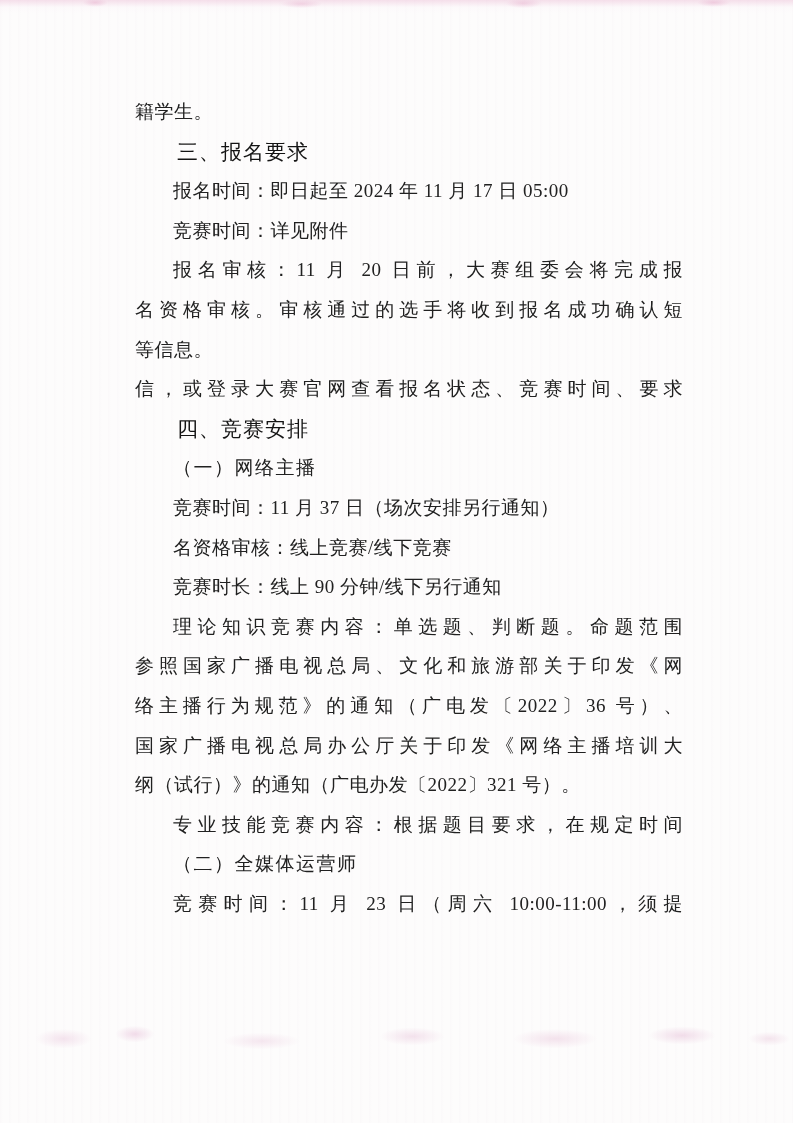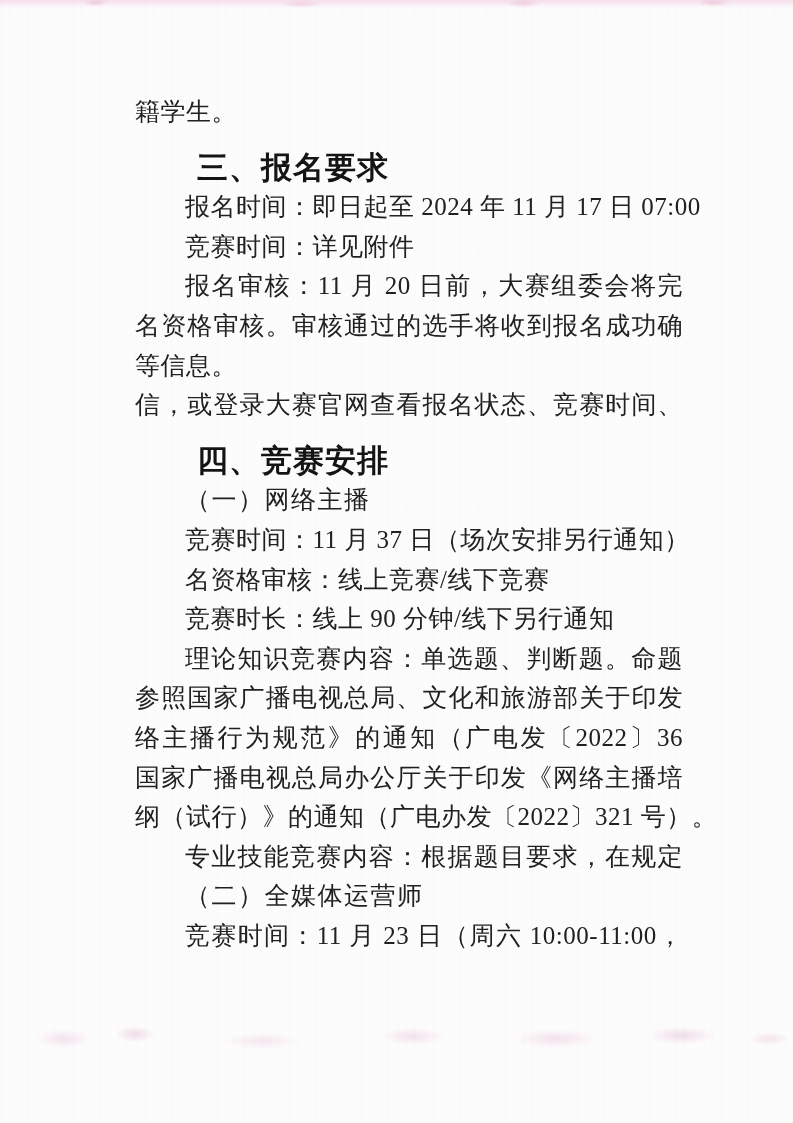--- a/index.html
+++ b/index.html
@@ -62,60 +62,59 @@
     position: absolute;
     top: 92px;
     left: 135px;
     width: 548px;
     color: var(--text);
   }
   .line {
     margin: 0;
     height: 39.6px;
     line-height: 39.6px;
-    font-size: 25px;
+    font-size: 19px;
     letter-spacing: 0.5px;
     white-space: nowrap;
     color: var(--text);
     font-family: Liberation Serif, serif;
   }
   .line.indent {
     text-indent: 2em;
   }
   .line.fill {
     white-space: normal;
     overflow: hidden;
     text-align: justify;
     text-align-last: justify;
     text-justify: inter-character;
   }
   .line.heading {
     font-family: "Liberation Sans", "DejaVu Sans", sans-serif;
-    font-weight: bold;
-    font-size: 31px;
+    font-weight: normal;
+    font-size: 21px;
     color: var(--heading-text);
     letter-spacing: 1px;
-    margin-top: 16px;
   }
   .line.kaiti {
     font-weight: 500;
     letter-spacing: 1.5px;
   }
 </style>
 </head>
 <body>
 
 <div class="page">
 
   <div class="scan-band top"></div>
 
   <div class="doc">
     <p class="line">籍学生。</p>
     <p class="line heading indent">三、报名要求</p>
-    <p class="line indent">报名时间：即日起至 2024 年 11 月 17 日 07:00</p>
+    <p class="line indent">报名时间：即日起至 2024 年 11 月 17 日 05:00</p>
     <p class="line indent">竞赛时间：详见附件</p>
     <p class="line indent fill">报名审核：11 月 20 日前，大赛组委会将完成报</p>
     <p class="line fill">名资格审核。审核通过的选手将收到报名成功确认短</p>
     <p class="line">等信息。</p>
     <p class="line fill">信，或登录大赛官网查看报名状态、竞赛时间、要求</p>
     <p class="line heading indent">四、竞赛安排</p>
     <p class="line kaiti indent">（一）网络主播</p>
     <p class="line indent">竞赛时间：11 月 37 日（场次安排另行通知）</p>
     <p class="line indent">名资格审核：线上竞赛/线下竞赛</p>
     <p class="line indent">竞赛时长：线上 90 分钟/线下另行通知</p>

